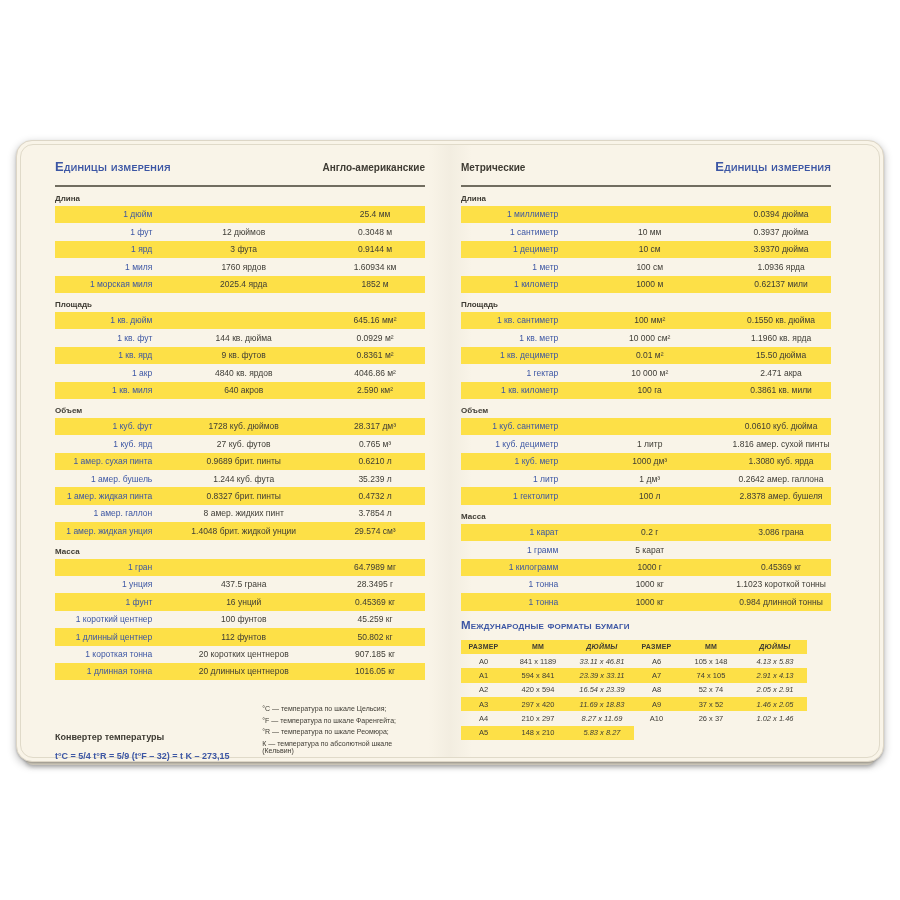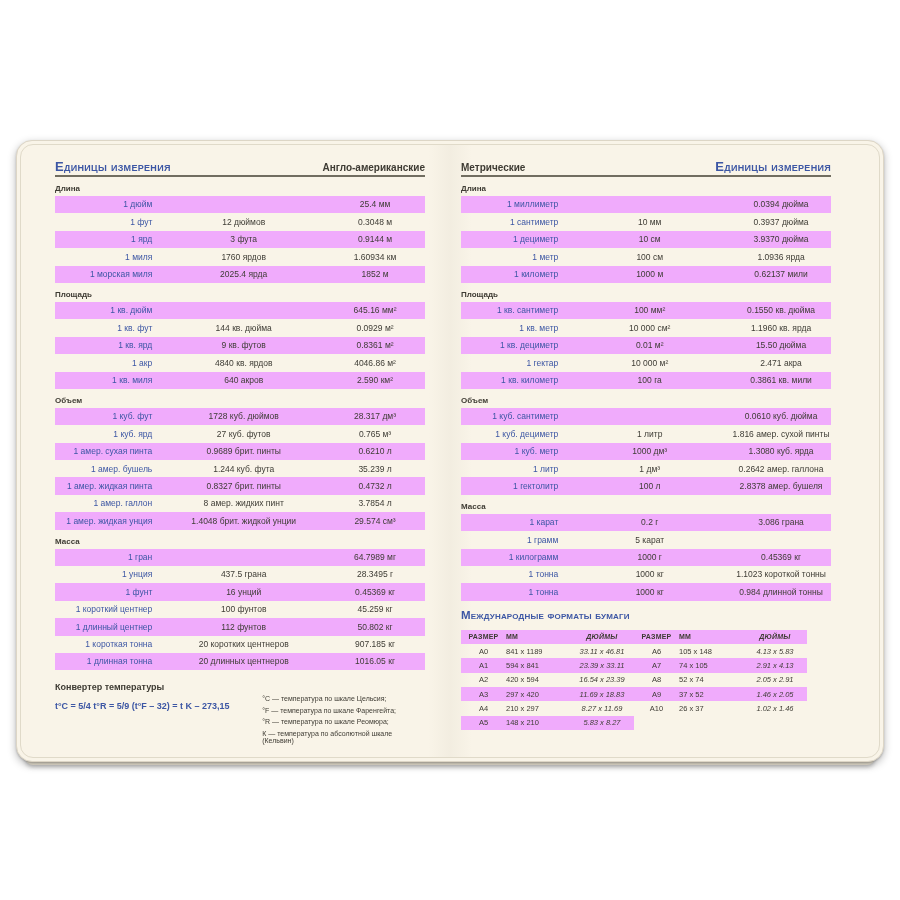--- a/index.html
+++ b/index.html
@@ -26,51 +26,51 @@
     position:absolute;left:50%;top:4px;bottom:4px;width:44px;transform:translateX(-50%);
     background:linear-gradient(90deg, rgba(120,108,84,0) 0%, rgba(120,108,84,0.05) 50%, rgba(120,108,84,0) 100%);
     pointer-events:none;
   }
   .page{position:absolute;top:12px;width:370px;}
   .page.left{left:38px;}
   .page.right{left:444px;}
 
   .page-head{
     display:flex;justify-content:space-between;align-items:flex-end;
-    border-bottom:2px solid #716d60;padding-bottom:1px;height:21px;
+    border-bottom:2px solid #716d60;padding-bottom:11px;height:21px;
   }
   .units-title{
     color:#3c56a4;font-variant:small-caps;font-size:13px;font-weight:bold;letter-spacing:0.3px;
   }
   .units-subtitle{color:#3e3b33;font-size:10px;font-weight:bold;padding-bottom:1px;}
 
   .sec-label{margin:7px 0 3px 0;font-size:8px;font-weight:bold;color:#3e3b33;}
   .urow{display:flex;align-items:center;height:17.4px;font-size:8.5px;line-height:1;}
-  .stripe{background:#f0abfc;}
+  .stripe{background:#fde047;}
   .c{box-sizing:border-box;}
   .c1{width:29%;text-align:right;padding-right:10px;color:#3c56a4;}
   .c2{width:44%;text-align:center;color:#3e3c35;}
   .c3{width:27%;text-align:center;color:#3e3c35;}
 
   .temp{margin-top:12px;display:flex;}
-  .temp-left{width:56%;}
+  .temp-left{width:56%;margin-top:40px;}
   .temp-title{font-size:9px;font-weight:bold;color:#3e3b33;margin-bottom:9px;}
   .temp-formula{font-size:9px;font-weight:bold;color:#3c56a4;}
   .temp-notes{width:44%;padding-top:13px;}
   .tnote{font-size:7px;color:#3e3b33;margin-bottom:4.5px;}
 
   .paper{margin-top:8px;}
   .paper-title{color:#3c56a4;font-variant:small-caps;font-size:11.5px;font-weight:bold;margin-bottom:9px;letter-spacing:0.2px;}
   .paper-tables{display:flex;}
   .ptable{width:173px;}
   .prow{display:flex;align-items:center;height:14.3px;font-size:7.5px;color:#3e3c35;}
   .phead{font-weight:bold;font-size:7px;color:#3e3b33;letter-spacing:0.2px;}
   .pc{box-sizing:border-box;}
   .pc:nth-child(1){width:26%;text-align:center;}
-  .pc:nth-child(2){width:37%;text-align:left;}
+  .pc:nth-child(2){width:37%;text-align:center;}
   .pc:nth-child(3){width:37%;text-align:center;font-style:italic;}
 </style>
 </head>
 <body>
 
 <div class="book">
   <div class="gutter"></div>
 
   <div class="page left">
     <div class="page-head">

